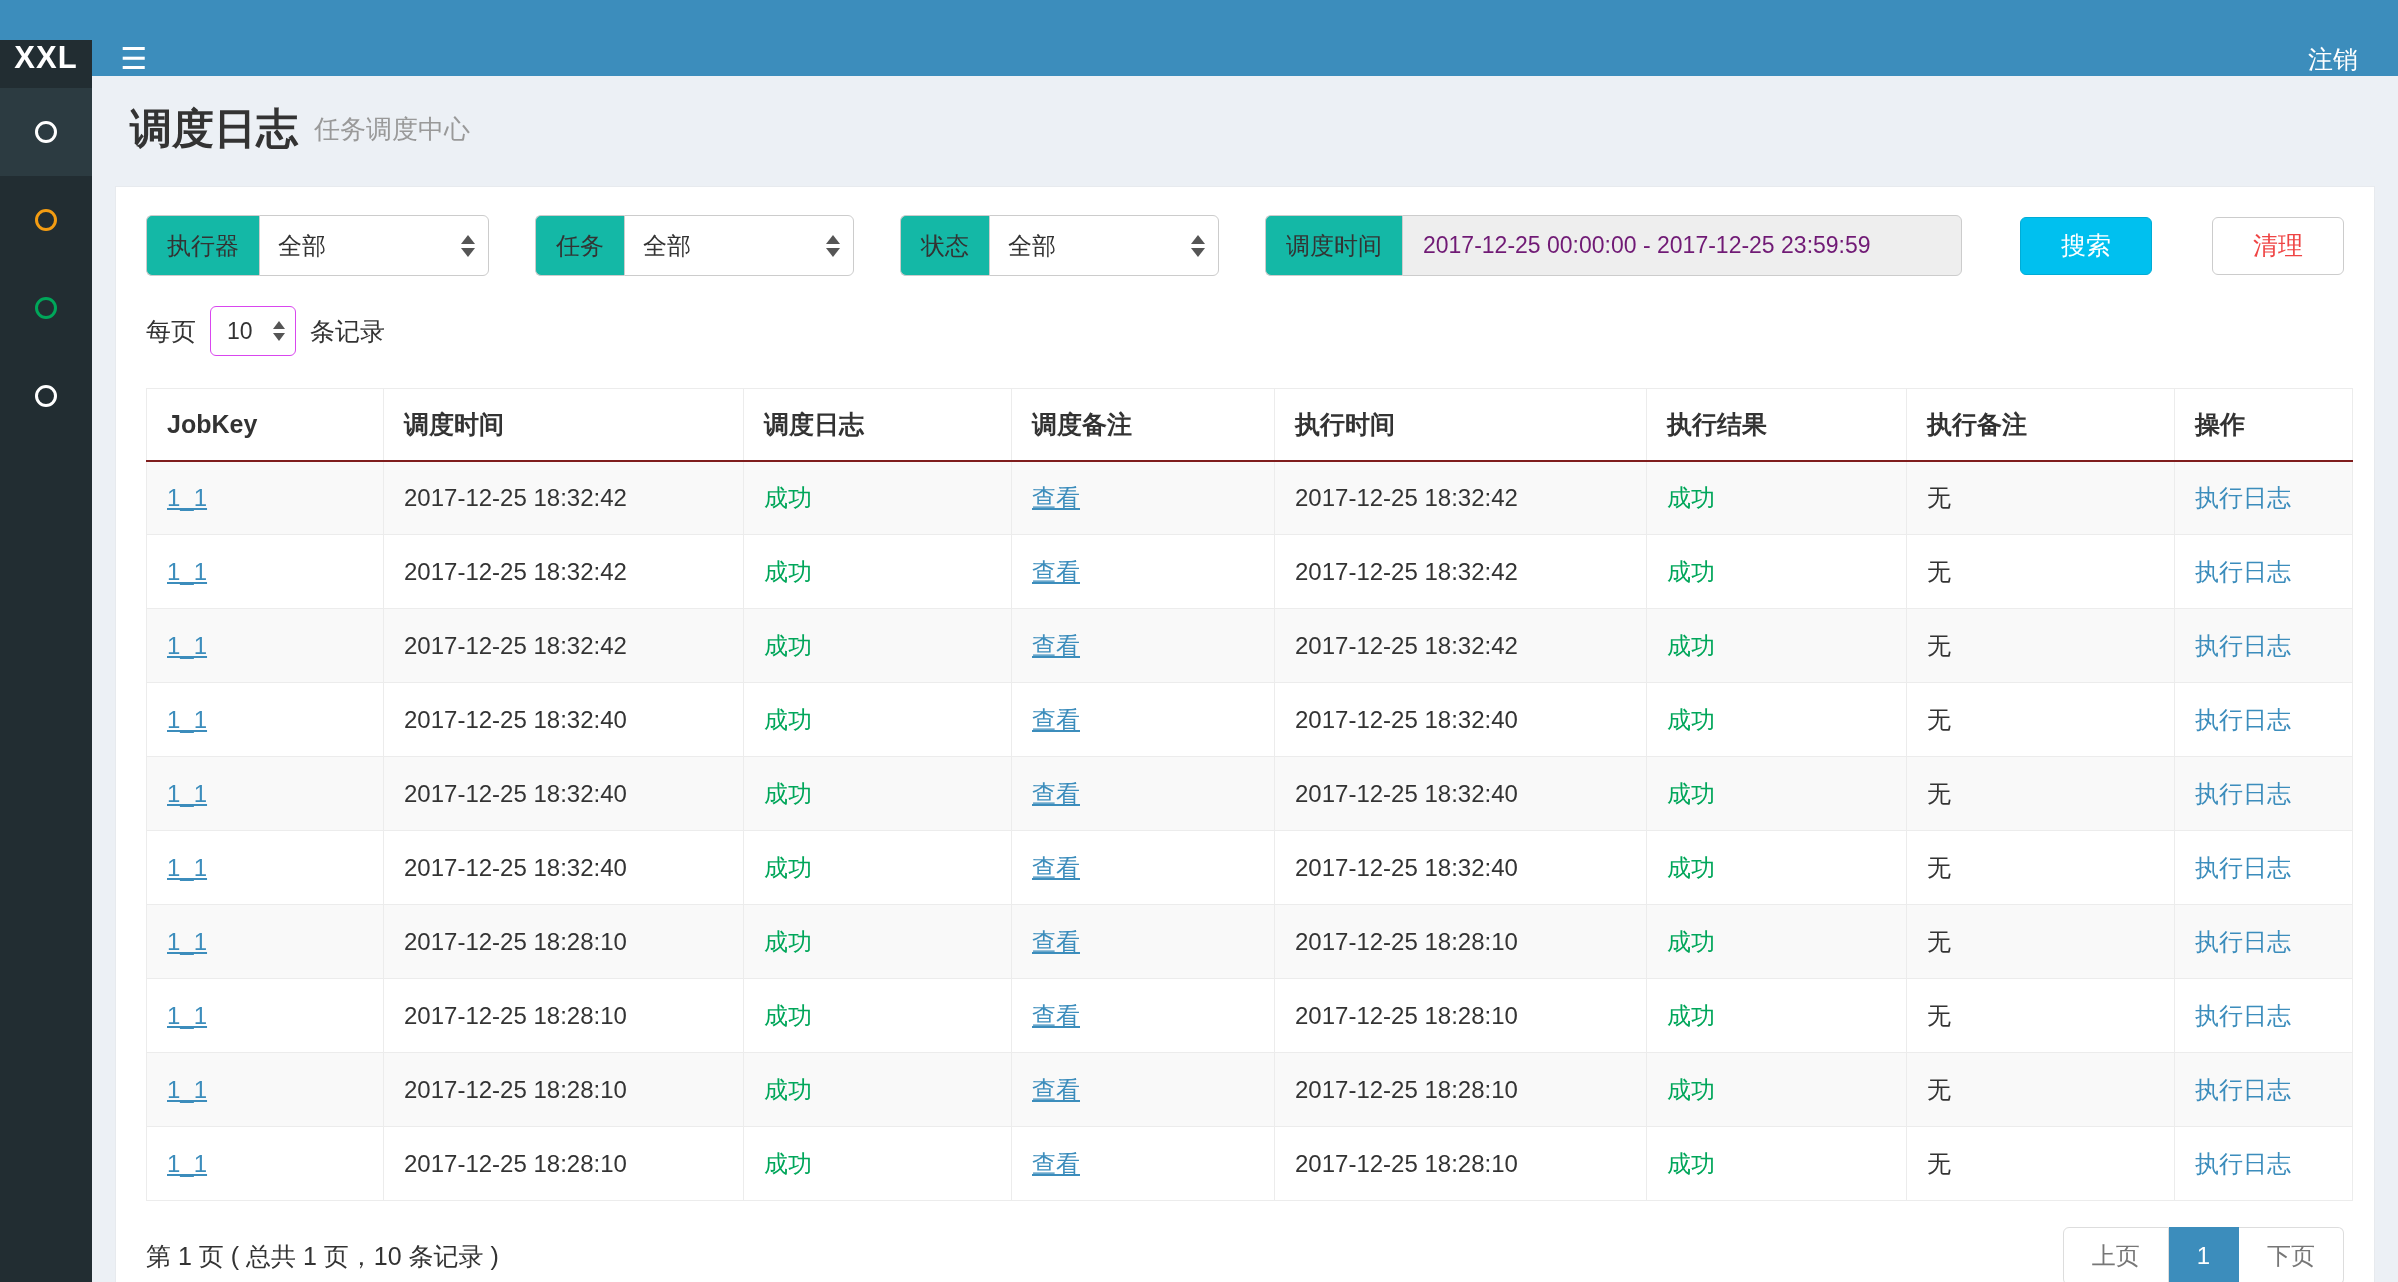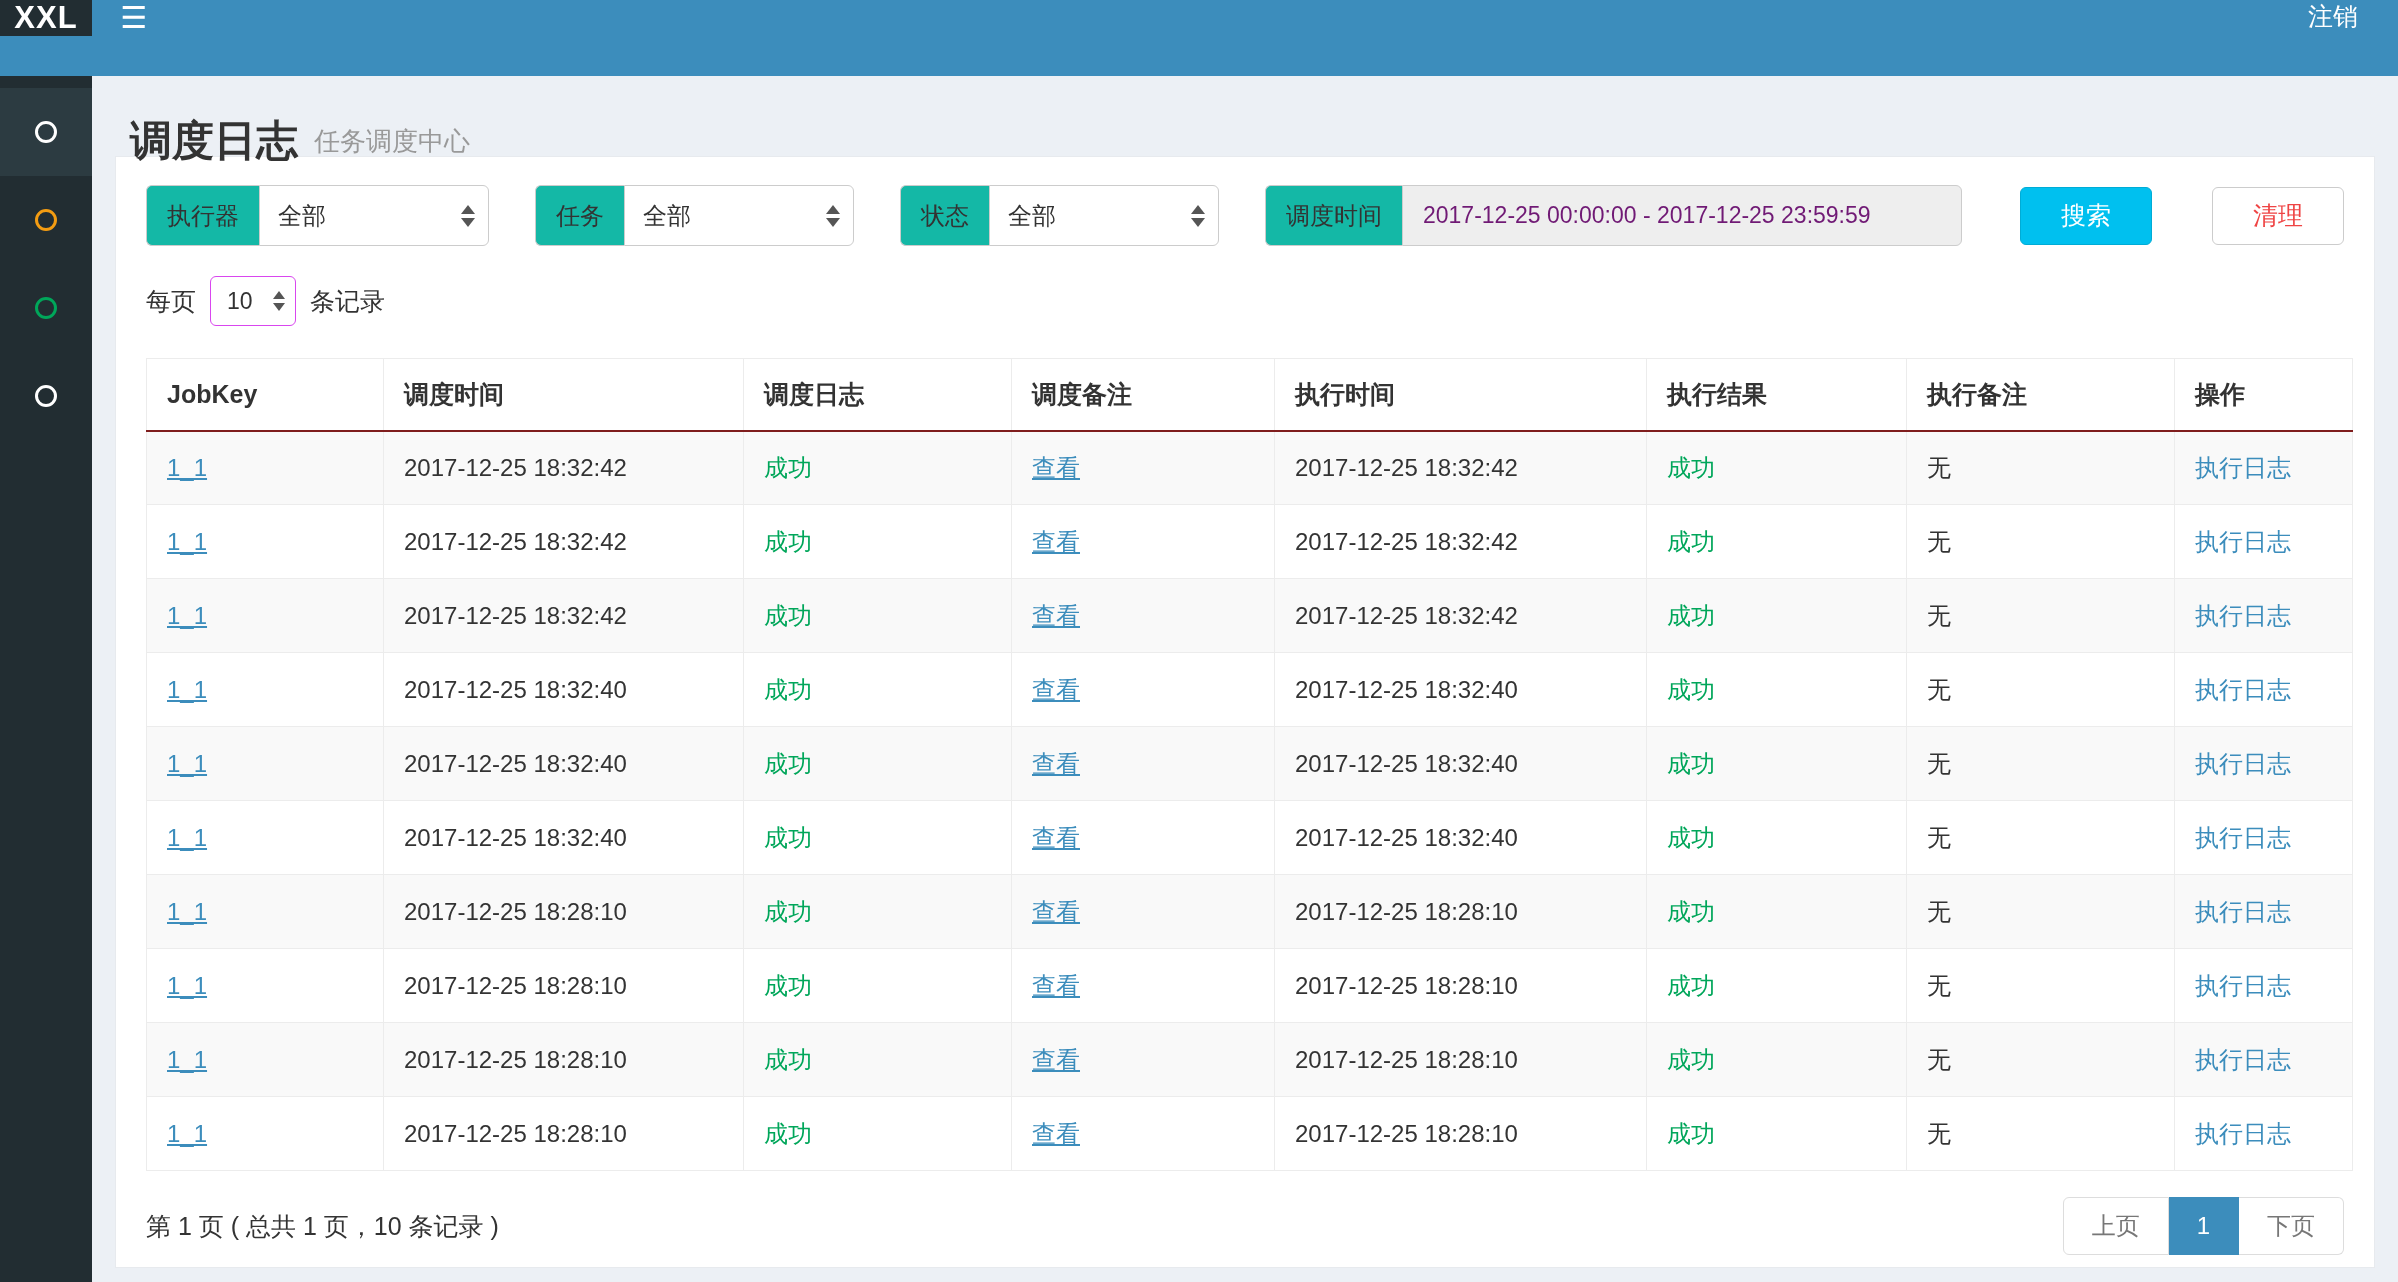--- a/index.html
+++ b/index.html
@@ -3,39 +3,39 @@
 <meta charset="utf-8">
 <style>
   * { margin:0; padding:0; box-sizing:border-box; }
   html,body { width:2398px; height:1282px; overflow:hidden; }
   body {
     font-family:"Liberation Sans","DejaVu Sans",sans-serif;
     background:#ecf0f5; color:#333;
   }
 
   
-  .navbar { height:76px; background:var(--navbar-bg,#3c8dbc); display:flex; align-items:flex-start; }
+  .navbar { height:76px; background:var(--navbar-bg,#3c8dbc); display:flex; align-items:flex-end; }
   .logo {
     width:92px; background:var(--logo-bg,#222d32); color:#fff;
     font-weight:bold; font-size:31px; display:flex; align-items:center; justify-content:center;
     letter-spacing:1px;
   }
   .toggle { width:84px; color:#fff; font-size:30px; display:flex; align-items:center; justify-content:center; cursor:pointer; }
   .nav-spacer { flex:1; }
   .logout { color:#fff; font-size:25px; display:flex; align-items:center; padding:0 40px; cursor:pointer; text-decoration:none; }
 
   
   .wrapper { display:flex; height:1206px; }
   .sidebar { width:92px; background:var(--sidebar-bg,#222d32); flex-shrink:0; padding-top:12px; }
   .side-item { height:88px; display:flex; align-items:center; justify-content:center; cursor:pointer; }
   .side-item.active { background:var(--sidebar-active-bg,#2c3b41); }
   .circle { width:22px; height:22px; border-radius:50%; border:3px solid #fff; }
 
   .content { flex:1; overflow:hidden; }
-  .content-header { padding:40px 38px 20px 38px; height:80px; }
+  .content-header { padding:28px 38px 20px 38px; height:110px; }
   .content-header .title { font-size:42px; font-weight:bold; color:#333; line-height:50px; vertical-align:middle; }
   .content-header .sub { font-size:26px; color:#999; margin-left:16px; vertical-align:middle; }
 
   .box {
     background:#fff; margin:0 23px; border:1px solid #e7eaee;
     padding:28px 30px 14px 30px; height:1112px;
   }
 
   
   .filter-row { display:flex; align-items:center; }

